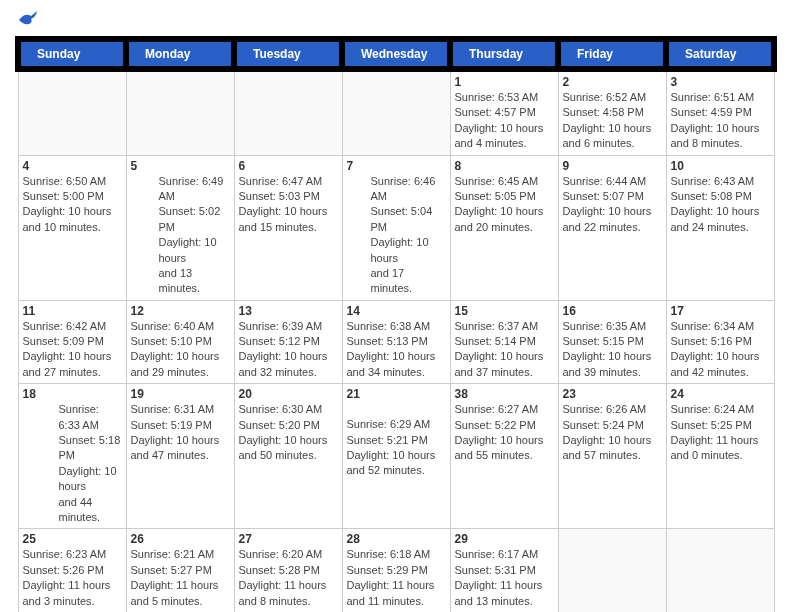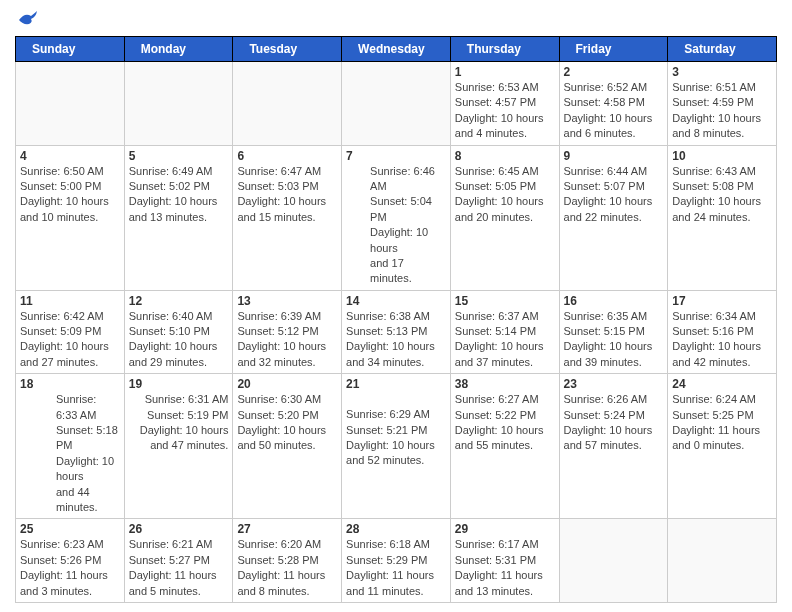--- a/index.html
+++ b/index.html
@@ -51,21 +51,21 @@
       border-collapse: collapse;
       table-layout: fixed;
     }
     thead th {
       background: #2960c8;
       color: #fff;
       font-size: 12px;
       font-weight: bold;
       padding: 5px 16px;
       text-align: left;
-      border: 1px solid #000000;
+      border: 6px solid #000000;
     }
     tbody td {
       border: 1px solid #ccc;
       vertical-align: top;
       padding: 3px 4px;
       font-size: 9.5px;
       color: #333;
       height: 80px;
     }
     .day-number {
@@ -151,21 +151,21 @@
         <tr>
           <td>
             <span class="day-number">4</span>
             <div class="day-info" style="white-space: pre-line;">Sunrise: 6:50 AM
 Sunset: 5:00 PM
 Daylight: 10 hours
 and 10 minutes.</div>
           </td>
           <td>
             <span class="day-number">5</span>
-            <div class="day-info" style="white-space: pre-line;">Sunrise: 6:49 AM
+            <div class="day-info" style="white-space: pre-line; margin-left: 28px;">Sunrise: 6:49 AM
 Sunset: 5:02 PM
 Daylight: 10 hours
 and 13 minutes.</div>
           </td>
           <td>
             <span class="day-number">6</span>
             <div class="day-info" style="white-space: pre-line;">Sunrise: 6:47 AM
 Sunset: 5:03 PM
 Daylight: 10 hours
 and 15 minutes.</div>
@@ -253,21 +253,21 @@
         <tr>
           <td>
             <span class="day-number">18</span>
             <div class="day-info" style="white-space: pre-line; margin-left: 36px;">Sunrise: 6:33 AM
 Sunset: 5:18 PM
 Daylight: 10 hours
 and 44 minutes.</div>
           </td>
           <td>
             <span class="day-number">19</span>
-            <div class="day-info" style="white-space: pre-line; text-align: right;">Sunrise: 6:31 AM
+            <div class="day-info" style="white-space: pre-line;">Sunrise: 6:31 AM
 Sunset: 5:19 PM
 Daylight: 10 hours
 and 47 minutes.</div>
           </td>
           <td>
             <span class="day-number">20</span>
             <div class="day-info" style="white-space: pre-line;">Sunrise: 6:30 AM
 Sunset: 5:20 PM
 Daylight: 10 hours
 and 50 minutes.</div>

